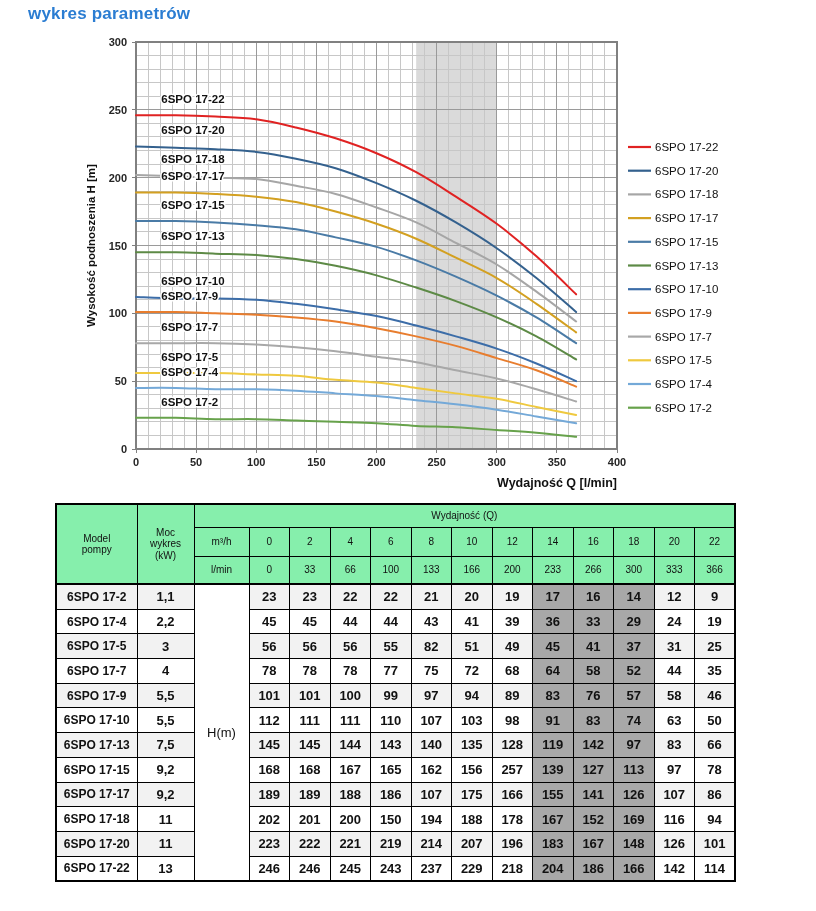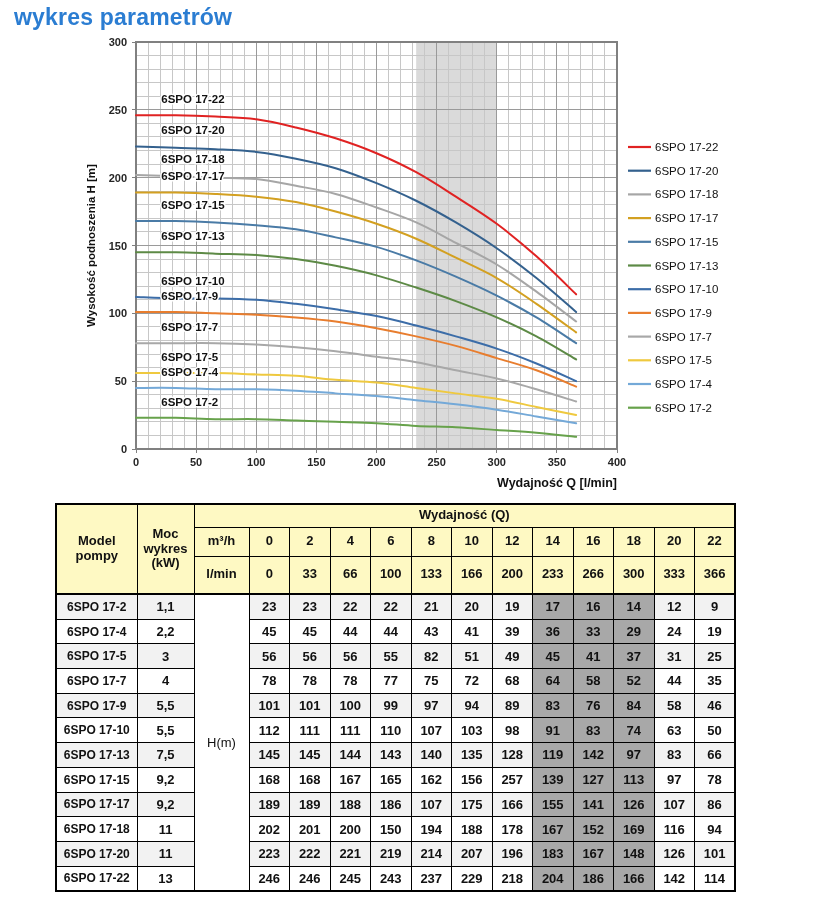--- a/index.html
+++ b/index.html
@@ -1,27 +1,27 @@
 <!DOCTYPE html>
 <html><head>
 <meta charset="utf-8">
 <style>
   html,body{margin:0;padding:0;background:#fff;}
   body{width:816px;height:911px;position:relative;font-family:"Liberation Sans",sans-serif;overflow:hidden;}
-  .page-title{position:absolute;left:14px;top:4px;font-size:23px;font-weight:bold;letter-spacing:.2px;margin:0;}
+  .page-title{position:absolute;left:28px;top:4px;font-size:17px;font-weight:bold;letter-spacing:.2px;margin:0;}
   #chart-svg{position:absolute;left:0;top:0;}
   .table-wrap{position:absolute;left:55px;top:503px;}
   table.dtable{border-collapse:collapse;table-layout:fixed;width:679px;border:2px solid #000;}
   .dtable th,.dtable td{border:1px solid #000;text-align:center;vertical-align:middle;padding:0;color:#111;}
-  .dtable thead th{background:#fef9c3;font-size:13px;font-weight:bold;white-space:pre-line;line-height:1.15;}
+  .dtable thead th{background:#86efac;font-size:10px;font-weight:normal;white-space:pre-line;line-height:1.15;}
   .dtable thead tr:last-child th{border-bottom-width:2px;}
   .dtable th[rowspan="3"]{border-bottom-width:2px;}
   .dtable .h-r1{height:23px;}
   .dtable .h-r2{height:29px;}
-  .dtable .h-r3{height:38px;}
+  .dtable .h-r3{height:28px;}
   .dtable tbody td{height:23.7px;font-size:13px;font-weight:bold;background:#fff;}
   .dtable tbody td.model{font-size:12px;}
   .dtable tbody tr.alt td{background:#f2f2f2;}
   .dtable tbody td.shade{background:#a8a8a8 !important;}
   .dtable tbody td.hm{background:#fff !important;font-size:13px;font-weight:normal;}
 </style>
 </head>
 <body>
 
 <h1 class="page-title" style="color: rgb(43, 125, 210);">wykres parametrów</h1>
@@ -353,21 +353,21 @@
           <td>5,5</td>
           <td>101</td>
           <td>101</td>
           <td>100</td>
           <td>99</td>
           <td>97</td>
           <td>94</td>
           <td>89</td>
           <td class="shade">83</td>
           <td class="shade">76</td>
-          <td class="shade">84</td>
+          <td class="shade">57</td>
           <td>58</td>
           <td>46</td>
         </tr>
         <tr>
           <td class="model">6SPO 17-10</td>
           <td>5,5</td>
           <td>112</td>
           <td>111</td>
           <td>111</td>
           <td>110</td>

